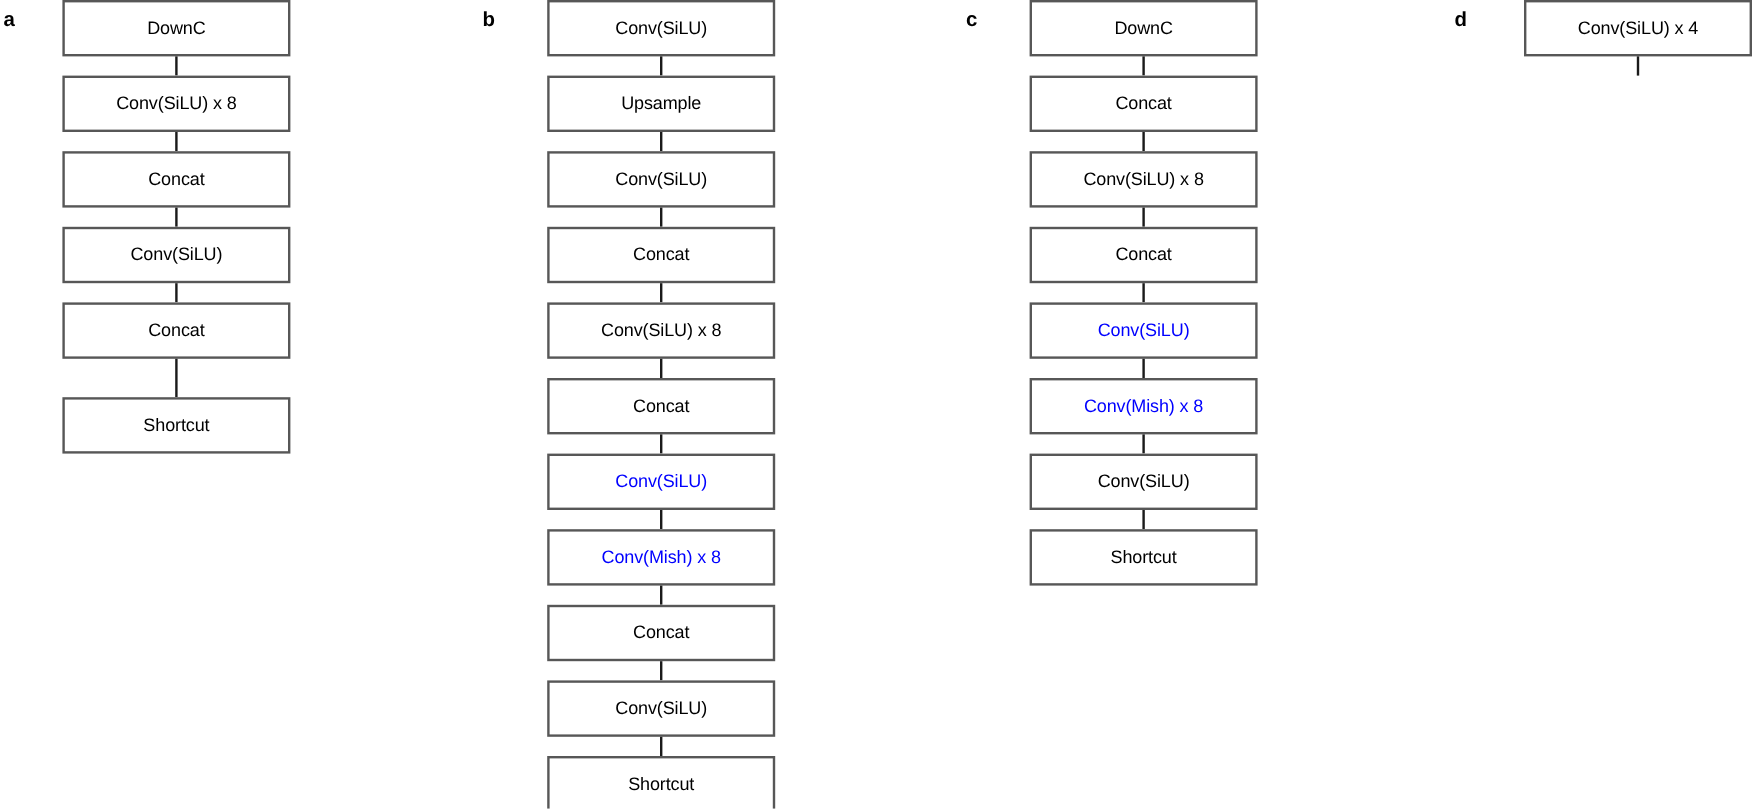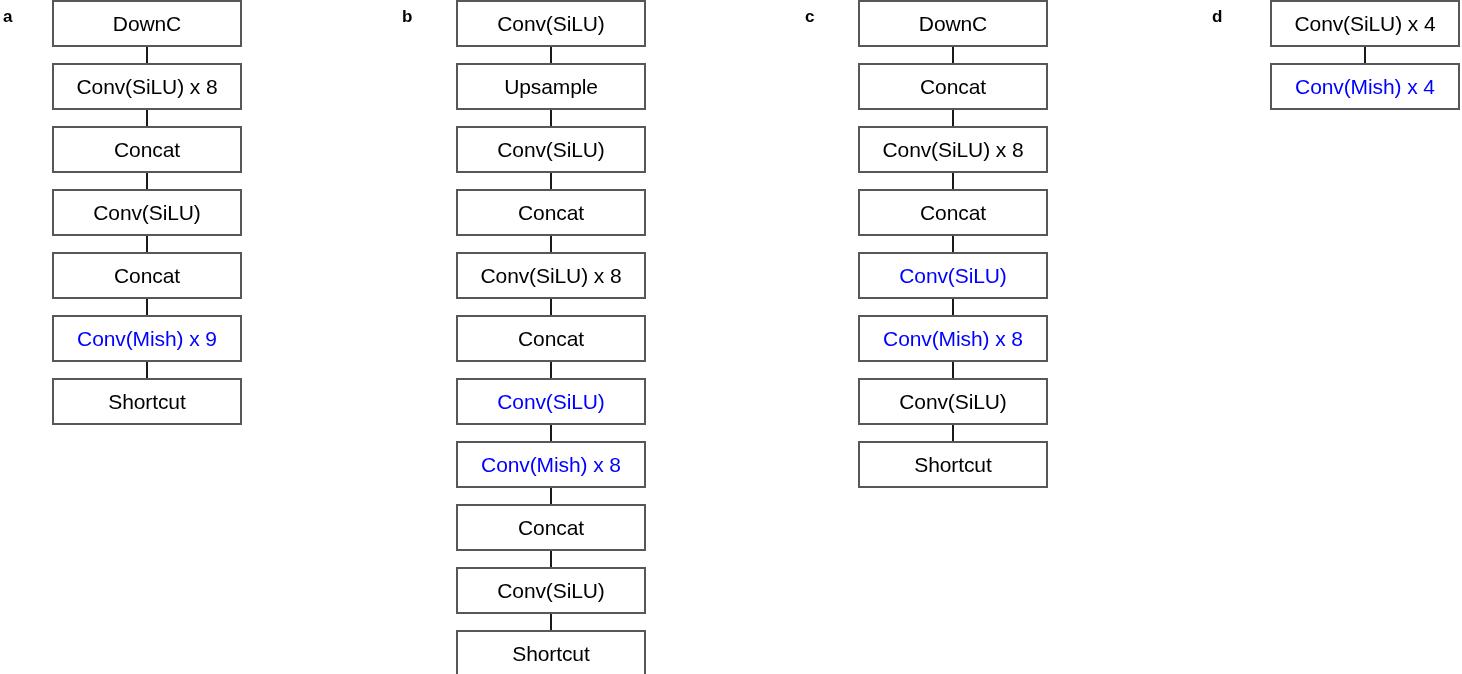--- a/index.html
+++ b/index.html
@@ -38,21 +38,21 @@
   }
   .node {
     box-sizing: border-box;
     width: 190px;
     height: 47px;
     border: 2px solid #575757;
     background: #ffffff;
     display: flex;
     align-items: center;
     justify-content: center;
-    font-size: 21px;
+    font-size: 15px;
     color: #000000;
     white-space: nowrap;
     letter-spacing: -0.1px;
   }
   .node.blue {
     color: #0000ff;
   }
   .connector {
     width: 2px;
     height: 16px;
@@ -70,21 +70,20 @@
         <div class="node">DownC</div>
         <div class="connector"></div>
         <div class="node">Conv(SiLU) x 8</div>
         <div class="connector"></div>
         <div class="node">Concat</div>
         <div class="connector"></div>
         <div class="node">Conv(SiLU)</div>
         <div class="connector"></div>
         <div class="node">Concat</div>
         <div class="connector"></div>
-        <div class="node blue">Conv(Mish) x 9</div>
         <div class="connector"></div>
         <div class="node">Shortcut</div>
       </div>
   </div>
 
   <div class="panel">
     <div class="panel-letter" style="left:402px; top:8px;">b</div>
     <div class="flow" id="flow-b" style="left:456px;">
         <div class="node">Conv(SiLU)</div>
         <div class="connector"></div>
@@ -129,17 +128,16 @@
         <div class="connector"></div>
         <div class="node">Shortcut</div>
       </div>
   </div>
 
   <div class="panel">
     <div class="panel-letter" style="left:1212px; top:8px;">d</div>
     <div class="flow" id="flow-d" style="left:1270px;text-align:right;">
         <div class="node">Conv(SiLU) x 4</div>
         <div class="connector"></div>
-        <div class="node blue">Conv(Mish) x 4</div>
       </div>
   </div>
 
 </div>
 
 </body></html>

